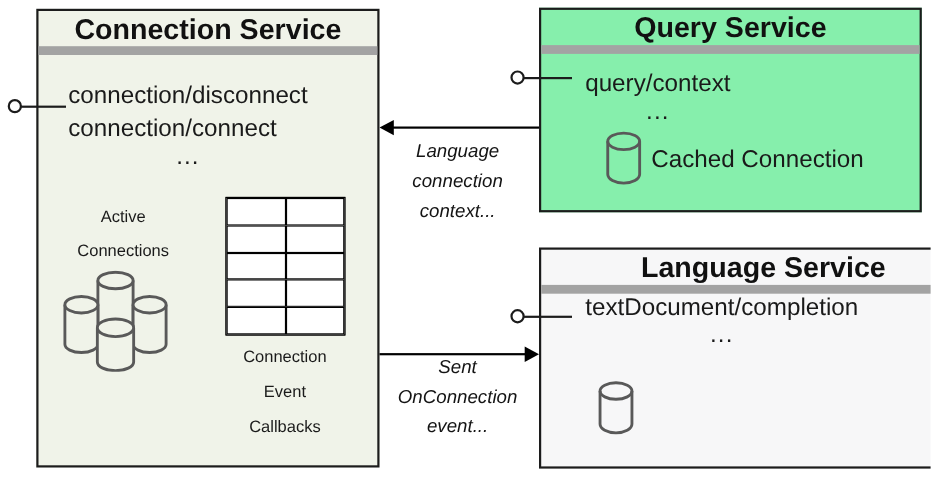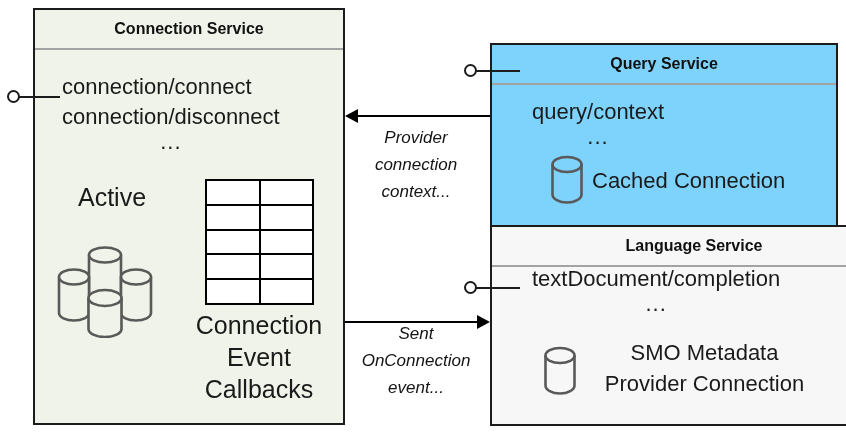--- a/index.html
+++ b/index.html
@@ -3,31 +3,31 @@
 <meta charset="utf-8">
 <style>
   * { box-sizing: border-box; margin: 0; padding: 0; }
   body { background: #ffffff; font-family: "Liberation Sans", sans-serif; }
   #stage {
     position: relative; width: 846px; height: 436px;
     background: #ffffff; overflow: hidden; color: #1a1a1a;
   }
   .svcbox { position: absolute; border: 2px solid #1c1c1c; }
   .box-connection { left: 33px; top: 8px; width: 312px; height: 417px; background: #f0f3e9; }
-  .box-query      { left: 490px; top: 7px;  width: 348px; height: 186px; background: #7dd3fc; margin-top: 36px; }
+  .box-query      { left: 490px; top: 7px;  width: 348px; height: 186px; background: #86efac; }
   .box-language   { left: 490px; top: 225px; width: 408px; height: 201px; background: #f7f7f8; }
   .svc-header {
-    height: 40px; border-bottom: 2px solid #a3a3a3;
+    height: 40px; border-bottom: 8px solid #a3a3a3;
     display: flex; align-items: center; justify-content: center;
-    font-weight: bold; font-size: 16px; color: #111;
+    font-weight: bold; font-size: 26px; color: #111;
   }
   .abs { position: absolute; }
   .methods { font-size: 22px; line-height: 30px; white-space: nowrap; }
   .ellipsis-line { text-align: center; font-size: 22px; line-height: 20px; letter-spacing: 1px; }
-  .centerblock { text-align: center; font-size: 25px; line-height: 31px; }
+  .centerblock { text-align: center; font-size: 15px; line-height: 31px; }
   .rowlabel { font-size: 22px; white-space: nowrap; }
   
   .lolli-circle {
     position: absolute; width: 13px; height: 13px; border: 2px solid #1c1c1c;
     border-radius: 50%; background: #ffffff; z-index: 5;
   }
   .lolli-line { position: absolute; height: 2px; background: #1c1c1c; z-index: 5; }
   
   .arrow-line { position: absolute; height: 2px; background: #000; z-index: 4; }
   .arrow-head-left {
@@ -55,27 +55,28 @@
 </style>
 </head>
 <body>
 
 <div id="stage">
 
   <div class="svcbox box-connection">
     <div class="svc-header">Connection Service</div>
 
     <div class="abs methods" style="left:27px; top:62px;">
+      <div>connection/disconnect</div>
       <div>connection/connect</div>
-      <div>connection/disconnect</div>
       <div class="ellipsis-line">...</div>
     </div>
 
     <div class="abs centerblock" style="left:7px; top:172px; width:140px;">
       <div>Active</div>
+      <div>Connections</div>
     </div>
 
     <div class="abs" style="left:22px; top:236px;">
       <svg width="96" height="92" viewBox="0 0 96 92">
         <g stroke="#595959" stroke-width="2.6" fill="#f0f3e9">
 
           <path d="M32 9 v42 a16 7.5 0 0 0 32 0 v-42"></path>
           <ellipse cx="48" cy="9" rx="16" ry="7.5"></ellipse>
 
           <path d="M2 31 v36 a15 7.5 0 0 0 30 0 v-36"></path>
@@ -138,39 +139,35 @@
     </div>
 
     <div class="abs" style="left:51px; top:119px;">
       <svg width="34" height="50" viewBox="0 0 34 50">
         <g stroke="#595959" stroke-width="2.6" fill="none">
           <path d="M2.5 9.5 v30 a14.5 8 0 0 0 29 0 v-30"></path>
           <ellipse cx="17" cy="9.5" rx="14.5" ry="7.5"></ellipse>
         </g>
       </svg>
     </div>
-    <div class="abs centerblock" style="left:95px; top:110px; width:235px; font-size:22px;">
-      <div>SMO Metadata</div>
-      <div>Provider Connection</div>
-    </div>
   </div>
 
   <div class="lolli-circle" style="left:7px; top:90px;"></div>
   <div class="lolli-line" style="left:19px; top:96px; width:41px;"></div>
 
   <div class="lolli-circle" style="left:464px; top:64px;"></div>
   <div class="lolli-line" style="left:476px; top:70px; width:44px;"></div>
 
   <div class="lolli-circle" style="left:464px; top:281px;"></div>
   <div class="lolli-line" style="left:476px; top:287px; width:44px;"></div>
 
   <div class="arrow-line" style="left:354px; top:115px; width:136px;"></div>
   <div class="arrow-head-left" style="left:345px; top:109px;"></div>
   <div class="flow-label" style="left:350px; top:124px; width:132px;">
-    <div>Provider</div>
+    <div>Language</div>
     <div>connection</div>
     <div>context...</div>
   </div>
 
   <div class="arrow-line" style="left:345px; top:321px; width:136px;"></div>
   <div class="arrow-head-right" style="left:477px; top:315px;"></div>
   <div class="flow-label" style="left:350px; top:320px; width:132px;">
     <div>Sent</div>
     <div>OnConnection</div>
     <div>event...</div>

